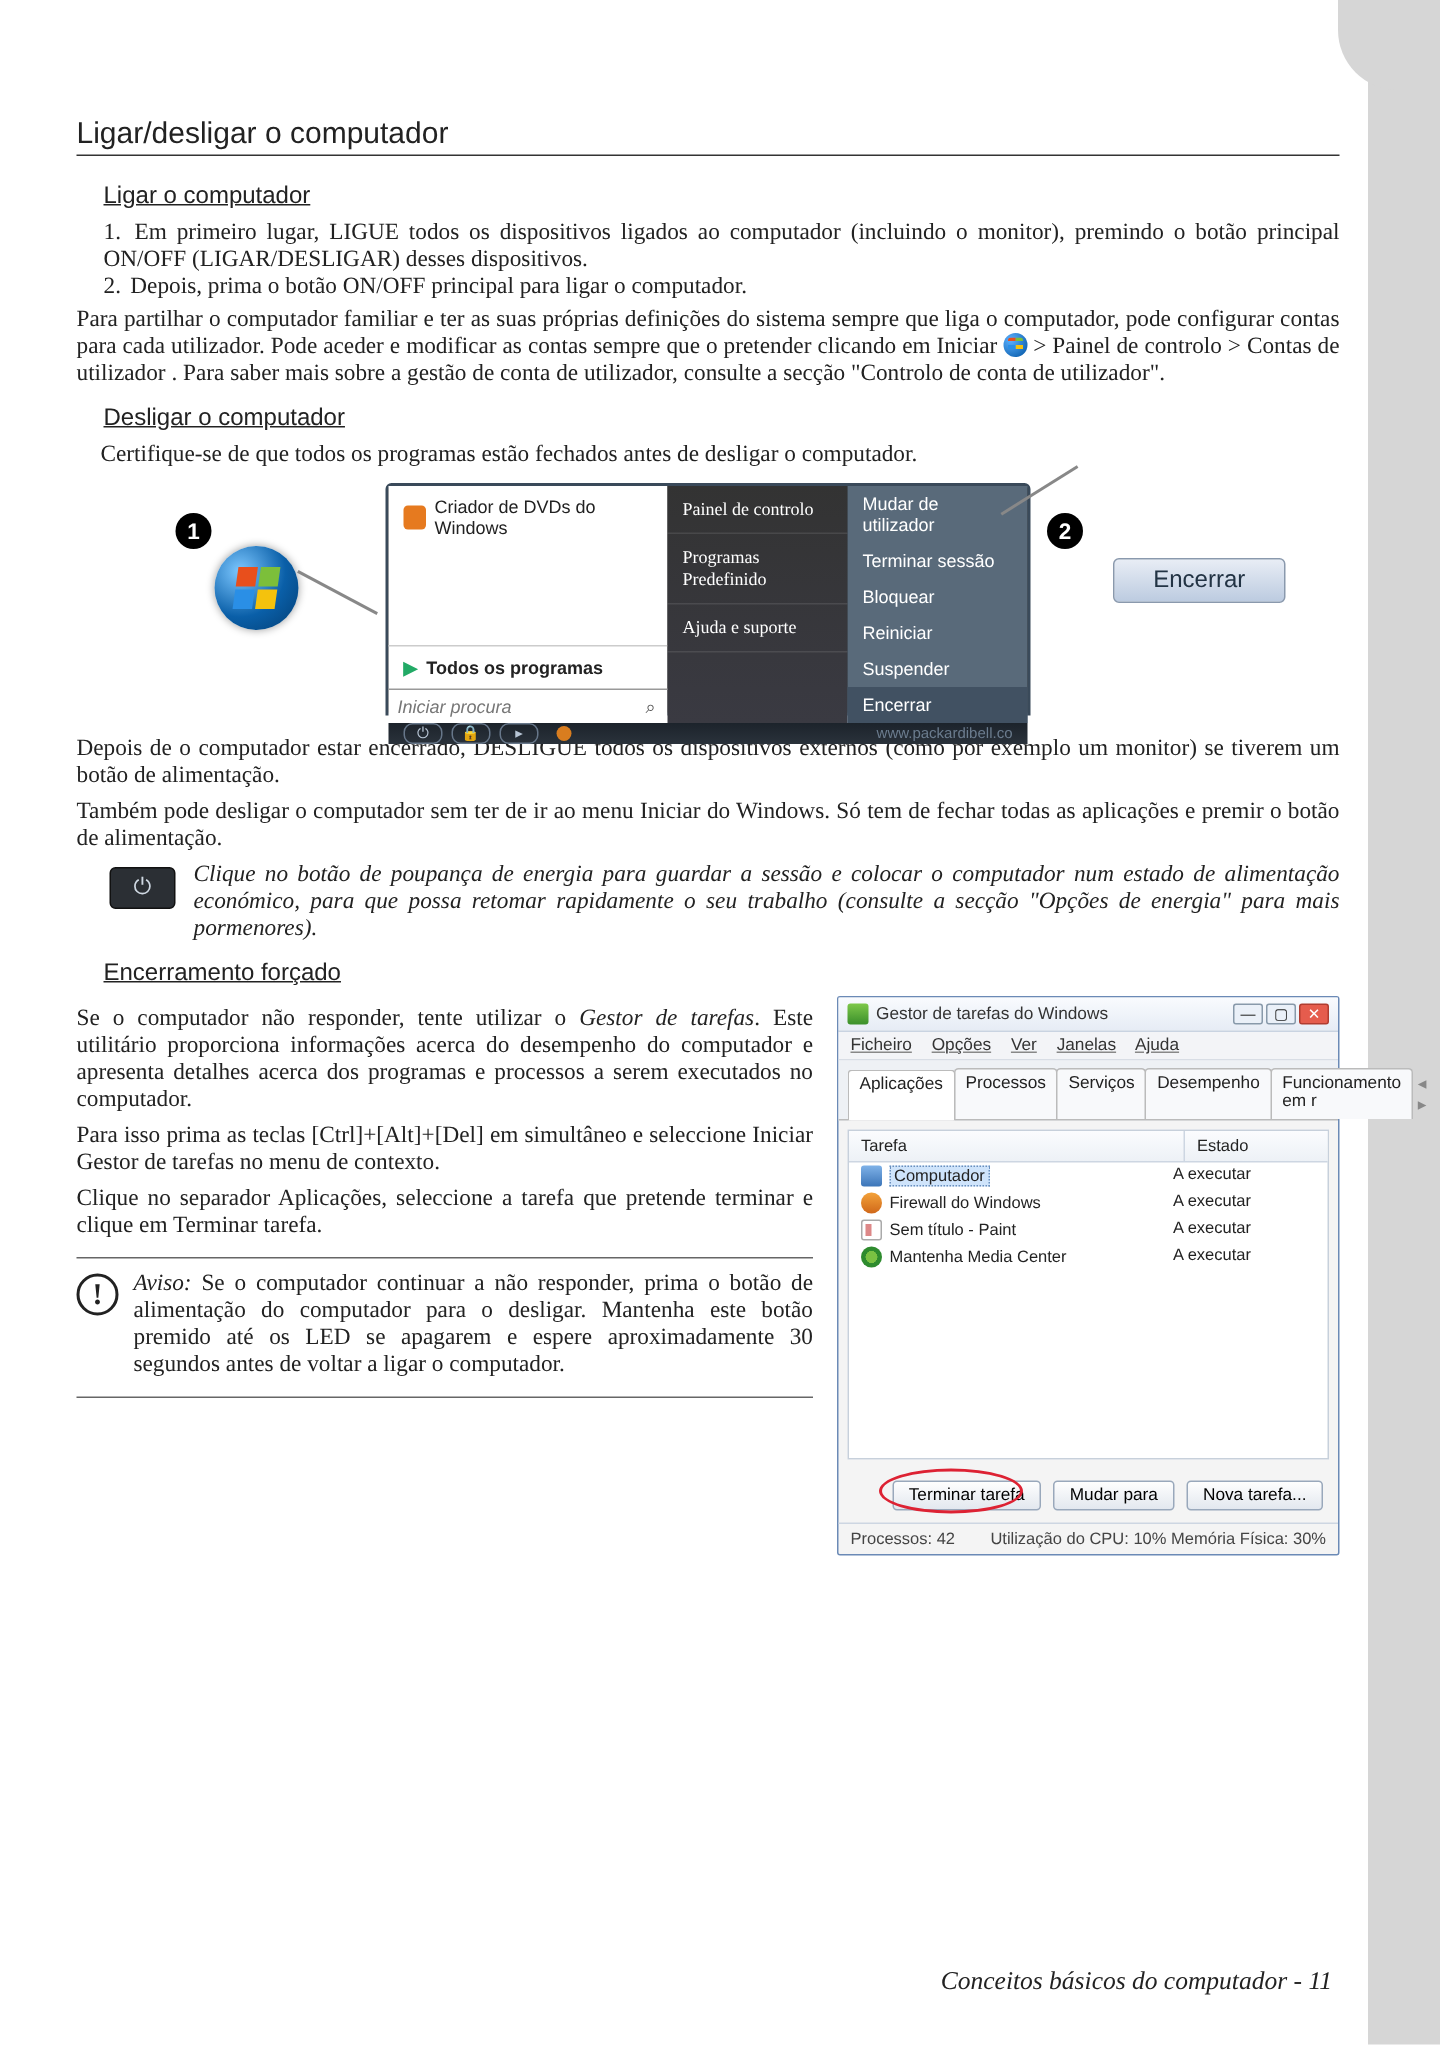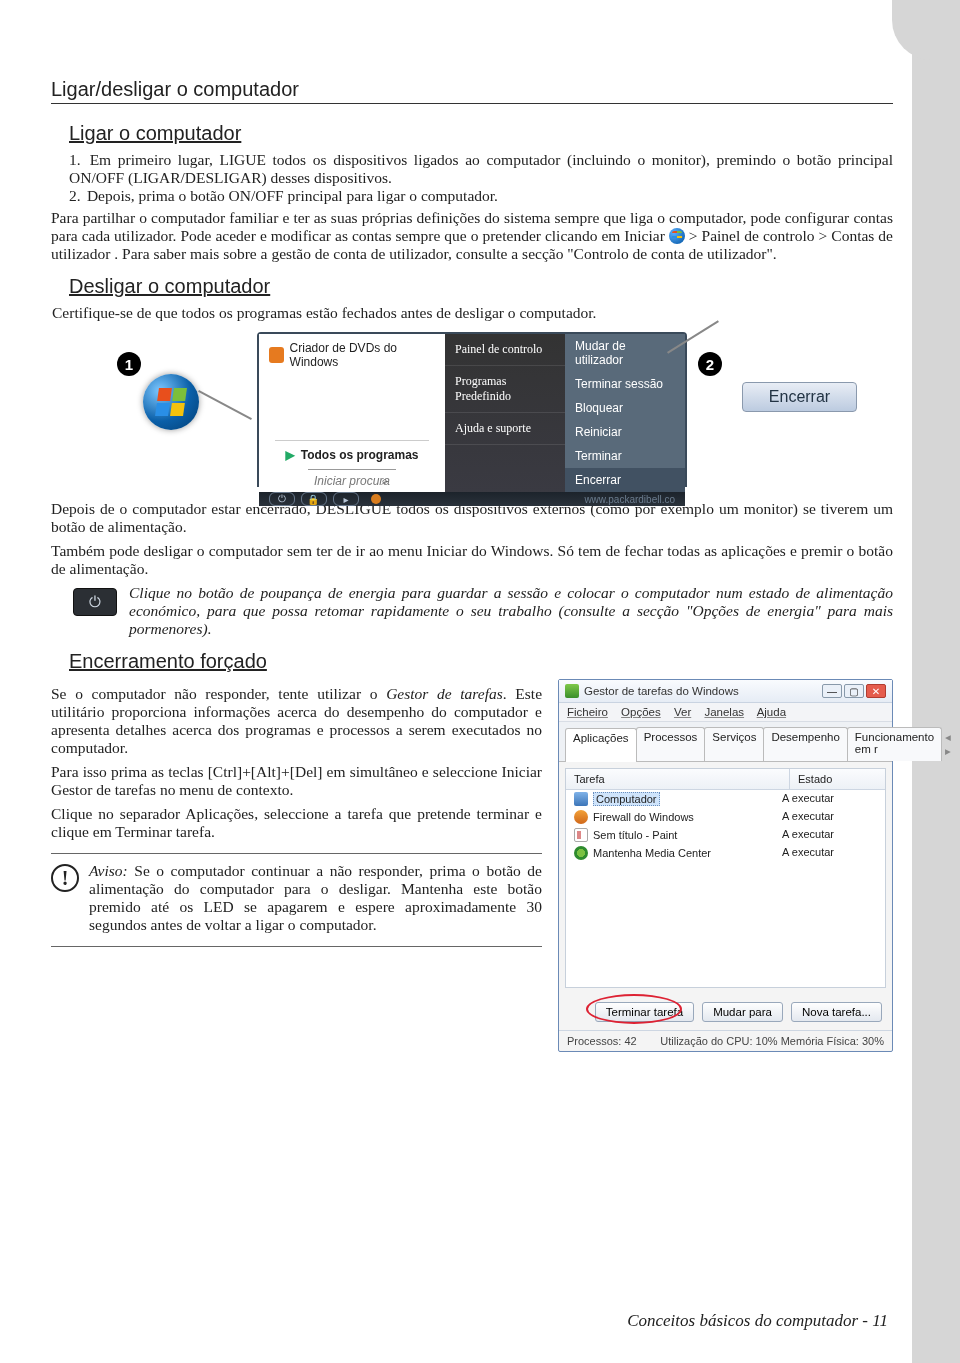--- a/index.html
+++ b/index.html
@@ -34,21 +34,21 @@
   .section-title {
     font-family: Arial, sans-serif;
     font-size: 20px;
     font-weight: 400;
     border-bottom: 1px solid #333;
     padding-bottom: 2px;
     margin-bottom: 18px;
   }
   .sub-title {
     font-family: Arial, sans-serif;
-    font-size: 20px;
+    font-size: 16px;
     text-decoration: underline;
     margin: 6px 0 6px 18px;
   }
   .step {
     margin-left: 18px;
     text-align: justify;
   }
   .step .num { display: inline-block; width: 14px; }
   .row1 { display:flex; gap:8px; margin: 4px 0 12px 0; }
   .icon-users {
@@ -102,21 +102,21 @@
       linear-gradient(#f4c20d,#f4c20d) right bottom/48% 48% no-repeat;
     transform: skewX(-8deg);
   }
   .startmenu {
     position:absolute; left:150px; top:0; width:430px; height:155px;
     background:#222; border:2px solid #3a4a5a; border-radius:4px 4px 0 0;
     font-family: "Segoe UI", Tahoma, sans-serif; font-size:12px; color:#fff;
     display:flex; flex-direction:column;
   }
   .sm-body { flex:1; display:flex; }
-  .sm-left { flex:1; background:#fff; color:#222; display:flex; flex-direction:column;align-items:center; }
+  .sm-left { flex:1; background:#fff; color:#222; display:flex; flex-direction:column; }
   .sm-left .item { padding:7px 10px; display:flex; align-items:center; gap:6px; }
   .sm-left .item.bold { font-weight:bold; border-top:1px solid #ccc; }
   .sm-left .search { border-top:1px solid #999; padding:4px 6px; color:#777; font-style:italic; position:relative; }
   .sm-left .search::after { content:"⌕"; position:absolute; right:8px; top:4px; color:#555; font-style:normal; }
   .sm-mid { width:120px; background: linear-gradient(#333,#3a3a42); font-family: Liberation Serif, serif; }
   .sm-mid .midbtn { padding:8px 10px; border-bottom:1px solid rgba(255,255,255,0.1); }
   .sm-right { width:120px; background:#596a7a; }
   .sm-right .ritem { padding:5px 10px; }
   .sm-right .ritem.hl { background:#415162; }
   .sm-bottombar {
@@ -224,21 +224,21 @@
     <p class="just">
       <span>Para partilhar o computador familiar e ter as suas próprias definições do sistema sempre que liga o computador, pode configurar contas para cada utilizador. Pode aceder e modificar as contas sempre que o pretender clicando em </span>
       <b>Iniciar</b>
       <span class="winicon"></span>
       <b> &gt; Painel de controlo &gt; Contas de utilizador</b>
       <span>. Para saber mais sobre a gestão de conta de utilizador, consulte a secção "Controlo de conta de utilizador".</span>
     </p>
   </div>
 
   <div class="sub-title">Desligar o computador</div>
-  <p class="para" style="margin-left:1px;">Certifique-se de que todos os programas estão fechados antes de desligar o computador.</p>
+  <p class="para" style="margin-left:16px;">Certifique-se de que todos os programas estão fechados antes de desligar o computador.</p>
 
   <div class="shutdown-area">
     <div class="num-circle nc1">1</div>
     <div class="orb"></div>
     <div class="lead1"></div>
 
     <div class="startmenu">
       <div class="sm-body">
         <div class="sm-left">
           <div class="item">
@@ -255,21 +255,21 @@
         <div class="sm-mid">
           <div class="midbtn">Painel de controlo</div>
           <div class="midbtn">Programas Predefinido</div>
           <div class="midbtn">Ajuda e suporte</div>
         </div>
         <div class="sm-right">
           <div class="ritem">Mudar de utilizador</div>
           <div class="ritem">Terminar sessão</div>
           <div class="ritem">Bloquear</div>
           <div class="ritem">Reiniciar</div>
-          <div class="ritem">Terminar</div>
+          <div class="ritem">Suspender</div>
           <div class="ritem hl">Encerrar</div>
         </div>
       </div>
       <div class="sm-bottombar">
         <div class="lockrow">
           <span class="pill">⏻</span>
           <span class="pill">🔒</span>
           <span class="pill">▸</span>
           <span class="ffdot"></span>
         </div>

